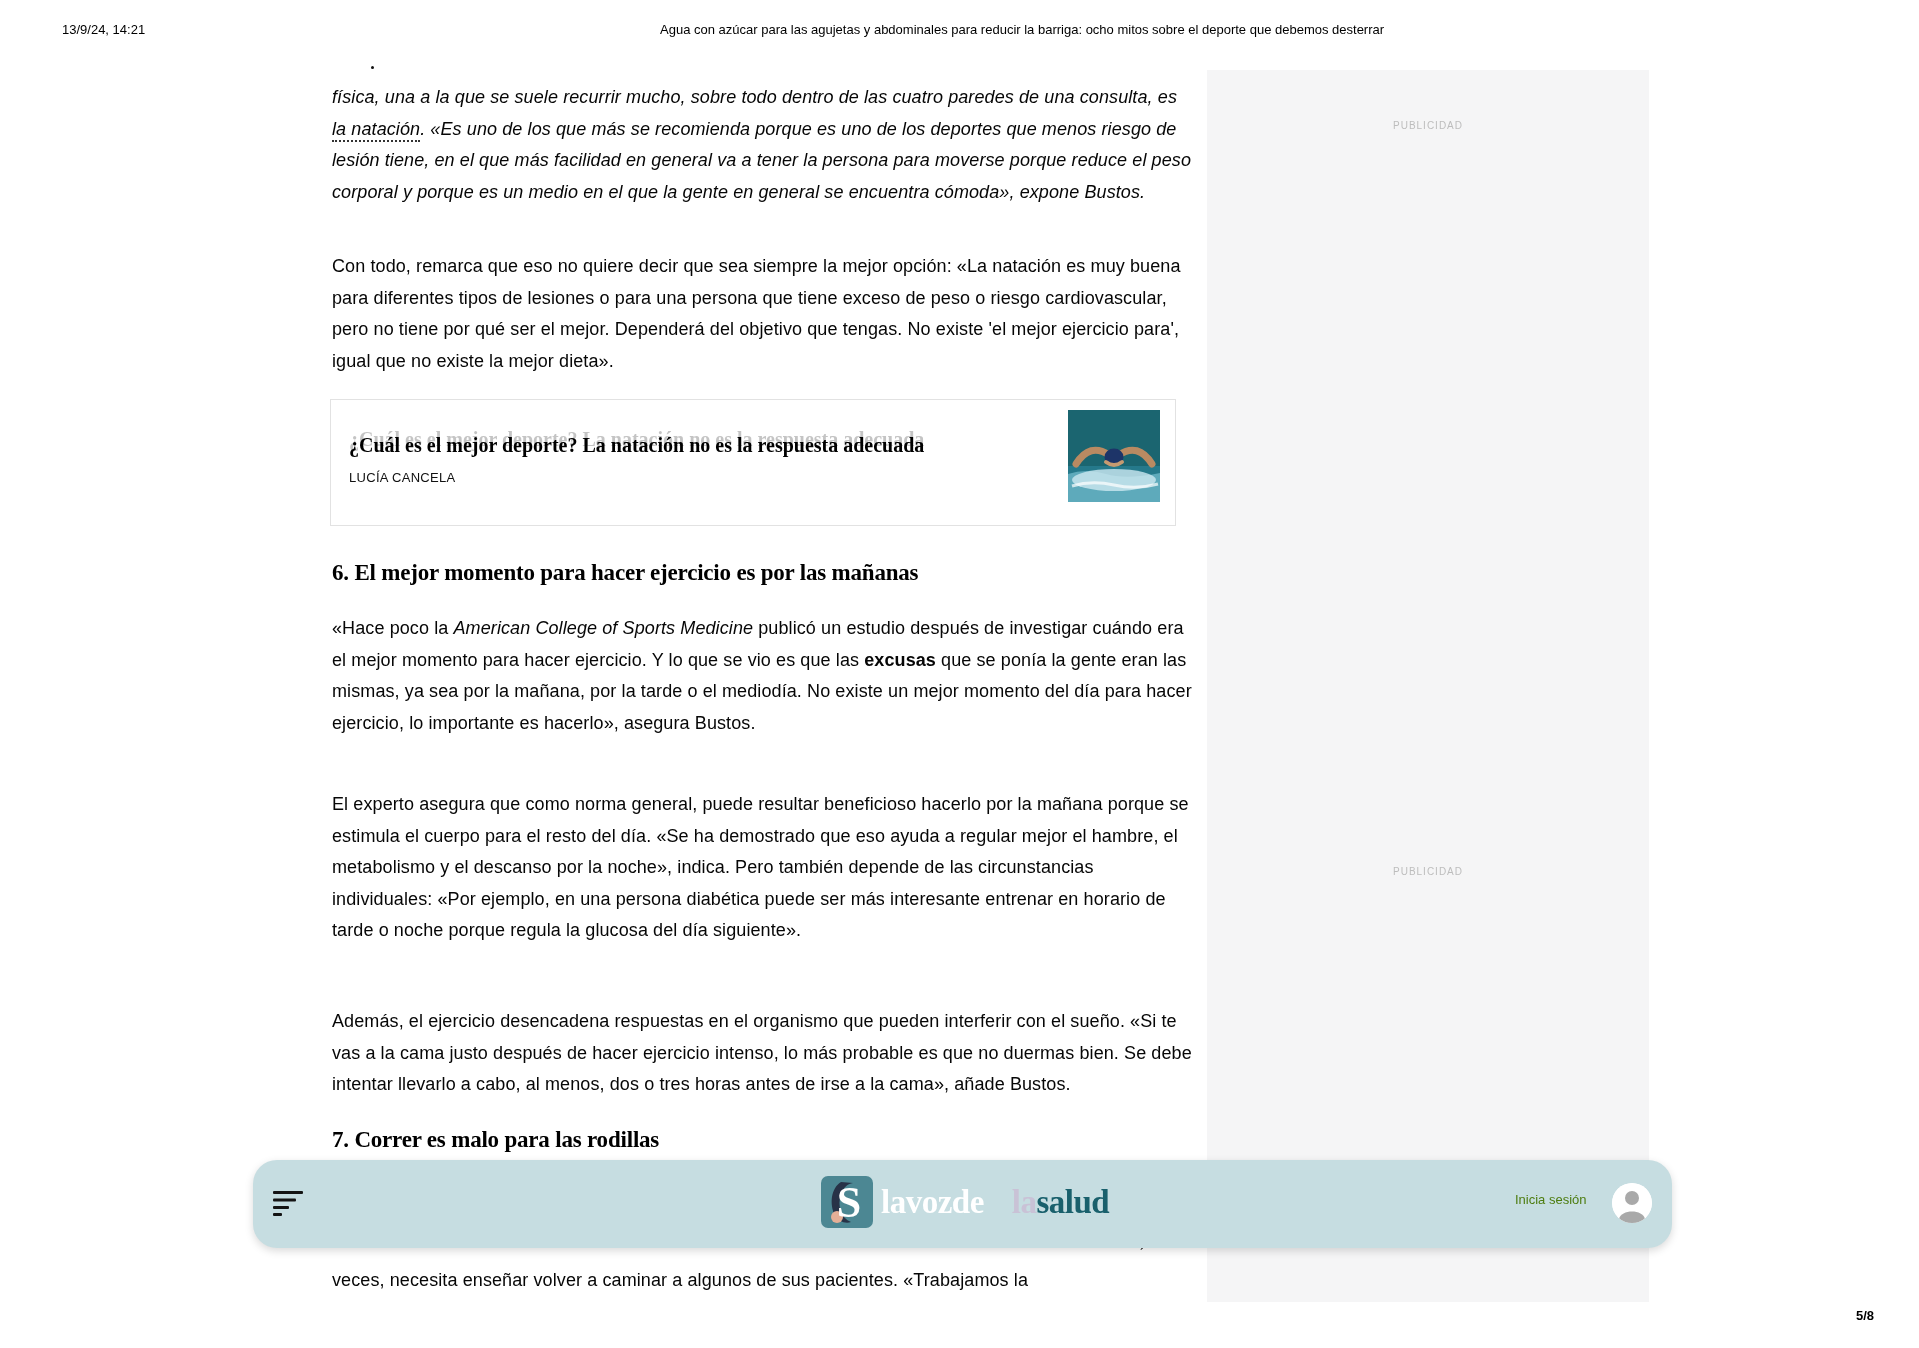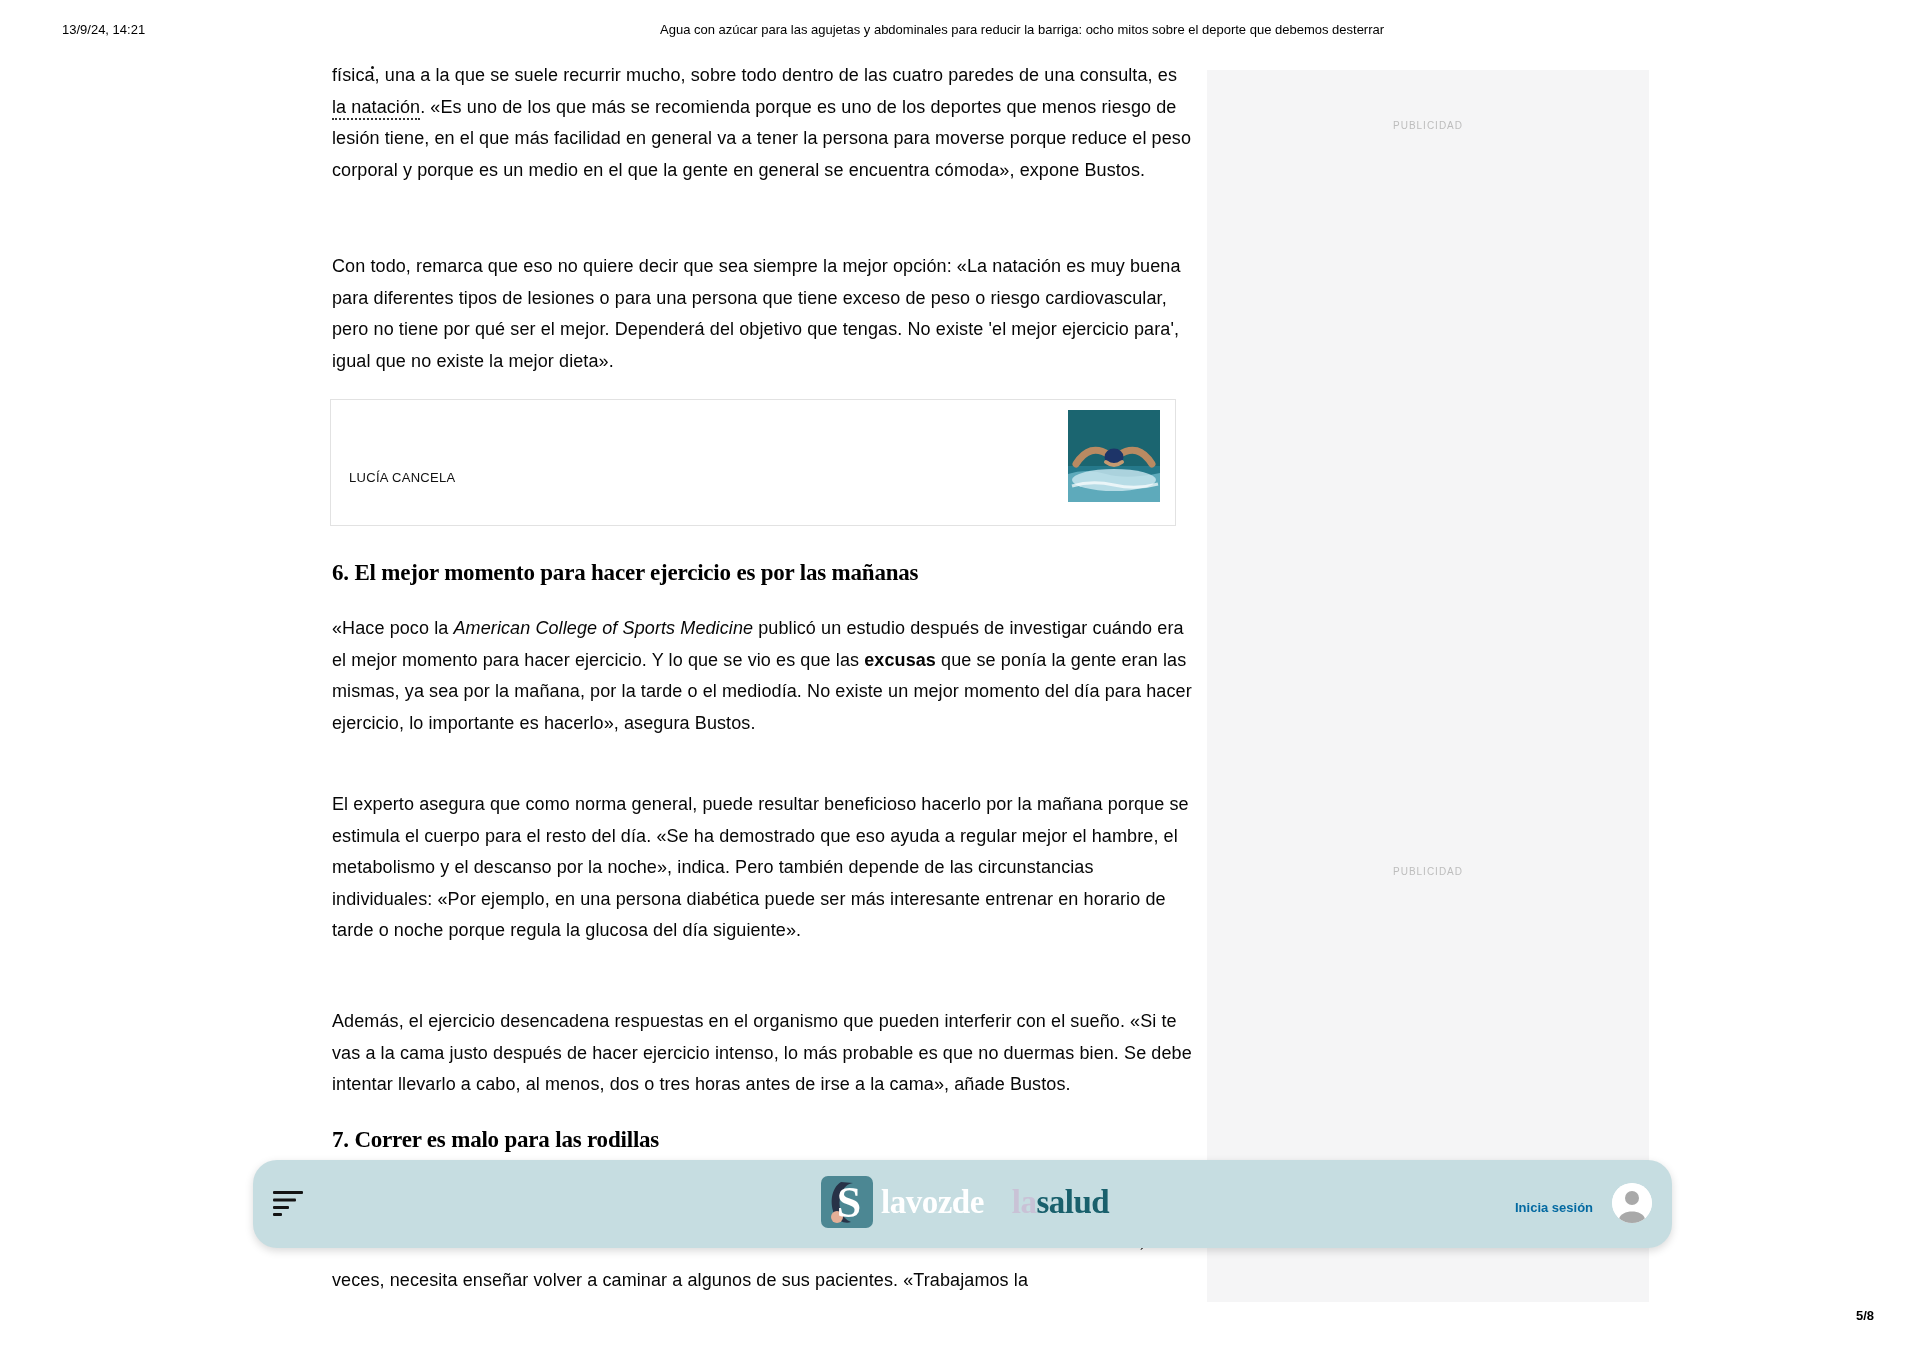--- a/index.html
+++ b/index.html
@@ -13,21 +13,21 @@
   .pf-page{position:absolute;left:1856px;top:1308px;font-size:13px;font-weight:600;color:#000;}
 
   
   .sidebar{position:absolute;left:1207px;top:70px;width:442px;height:1232px;background:#f5f5f6;z-index:1;}
   .ad-label{position:absolute;left:0;width:100%;text-align:center;font-size:10px;letter-spacing:1px;color:#bdbdbd;}
   .ad-label.top{top:50px;}
   .ad-label.bottom{top:796px;}
 
   
   .body-p{position:absolute;left:332px;width:862px;margin:0;font-size:18px;line-height:31.5px;letter-spacing:0.1px;color:#060606;}
-  .p1{top:60px;}  .p2{top:251px;}  .p3{top:613px;}  .p4{top:789px;}  .p5{top:990px;margin-top:16px;}
+  .p1{top:82px;font-style:italic;}  .p2{top:251px;}  .p3{top:613px;}  .p4{top:789px;}  .p5{top:990px;margin-top:16px;}
   .p-partial{top:1265px;z-index:2;}
   .inline-link{border-bottom:2px dotted #333;padding-bottom:1px;cursor:pointer;}
   .em-it{font-style:italic;}
   .em-b{font-weight:bold;}
 
   .heading{position:absolute;left:332px;margin:0;font-family:"Liberation Serif",serif;font-weight:bold;
            font-size:23px;letter-spacing:-0.2px;color:#000;}
   .h6{top:560px;} .h7{top:1127px;z-index:2;}
 
   
@@ -45,21 +45,21 @@
   .accent.a1{left:571px;top:1247px;}
   .accent.a2{left:1140px;top:1249px;}
 
   
   .bottom-bar{position:absolute;left:253px;top:1160px;width:1419px;height:88px;background:#c6dde1;
               border-radius:24px;box-shadow:0 3px 8px rgba(0,0,0,0.15);z-index:5;}
   .menu-btn{position:absolute;left:20px;top:31px;width:32px;height:27px;background:none;border:none;padding:0;cursor:pointer;}
   .logo{position:absolute;left:568px;top:16px;display:flex;align-items:center;gap:8px;cursor:pointer;}
   .logo-text{font-family:"Liberation Serif",serif;font-weight:bold;font-size:33px;line-height:52px;letter-spacing:-0.5px;white-space:nowrap;}
   .lg-white{color:#ffffff;text-align:right;} .lg-lav{color:#c9c2d6;margin-left:28px;} .lg-teal{color:#19606c;}
-  .login{position:absolute;left:1262px;top:40px;font-size:13px;font-weight:bold;color:#0369a1;background:none;border:none;padding:0;cursor:pointer;}
+  .login{position:absolute;left:1262px;top:32px;font-size:13px;font-weight:normal;color:#4d7c0f;background:none;border:none;padding:0;cursor:pointer;}
   .avatar{position:absolute;left:1359px;top:23px;width:40px;height:40px;border-radius:50%;overflow:hidden;background:#fff;cursor:pointer;}
 </style>
 </head>
 <body>
 
 <div class="page">
 
   <span class="ph-ts">13/9/24, 14:21</span>
   <span class="ph-title">Agua con azúcar para las agujetas y abdominales para reducir la barriga: ocho mitos sobre el deporte que debemos desterrar</span>
 
@@ -68,20 +68,21 @@
     <div class="ad-label bottom">PUBLICIDAD</div>
   </div>
 
   <div class="dot-artifact"></div>
 
   <p class="body-p p1"><span>física, una a la que se suele recurrir mucho, sobre todo dentro de las cuatro paredes de una consulta, es </span><span class="inline-link">la natación</span><span>. «Es uno de los que más se recomienda porque es uno de los deportes que menos riesgo de lesión tiene, en el que más facilidad en general va a tener la persona para moverse porque reduce el peso corporal y porque es un medio en el que la gente en general se encuentra cómoda», expone Bustos.</span></p>
 
   <p class="body-p p2">Con todo, remarca que eso no quiere decir que sea siempre la mejor opción: «La natación es muy buena para diferentes tipos de lesiones o para una persona que tiene exceso de peso o riesgo cardiovascular, pero no tiene por qué ser el mejor. Dependerá del objetivo que tengas. No existe 'el mejor ejercicio para', igual que no existe la mejor dieta».</p>
 
   <div class="card">
+    <div class="card-title">¿Cuál es el mejor deporte? La natación no es la respuesta adecuada</div>
     <div class="card-author">LUCÍA CANCELA</div>
     <svg class="card-img" viewBox="0 0 92 92" xmlns="http://www.w3.org/2000/svg">
       <rect width="92" height="92" fill="#1b6570"></rect>
       <rect y="56" width="92" height="36" fill="#2e8ba3" opacity="0.55"></rect>
       <path d="M0 64 Q18 58 38 64 T92 63 L92 92 L0 92 Z" fill="#7cc4d6" opacity="0.65"></path>
       <ellipse cx="46" cy="70" rx="42" ry="11" fill="#cde9f1" opacity="0.8"></ellipse>
       <path d="M8 54 Q22 32 41 45" stroke="#b98a62" stroke-width="7" fill="none" stroke-linecap="round"></path>
       <path d="M84 54 Q70 32 51 45" stroke="#b98a62" stroke-width="7" fill="none" stroke-linecap="round"></path>
       <ellipse cx="46" cy="47" rx="9.5" ry="8.5" fill="#1d3468"></ellipse>
       <path d="M38 52 Q46 58 54 52" stroke="#c79a70" stroke-width="4" fill="none" stroke-linecap="round"></path>

